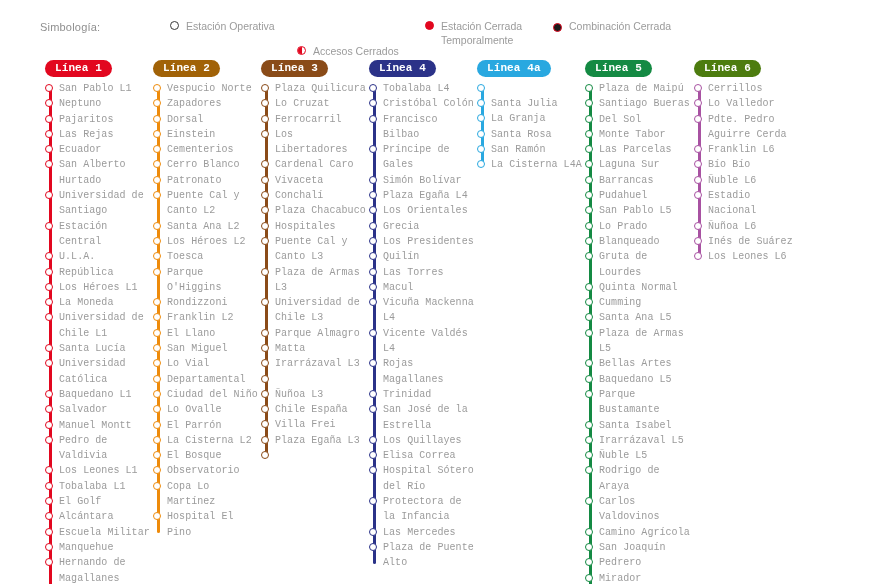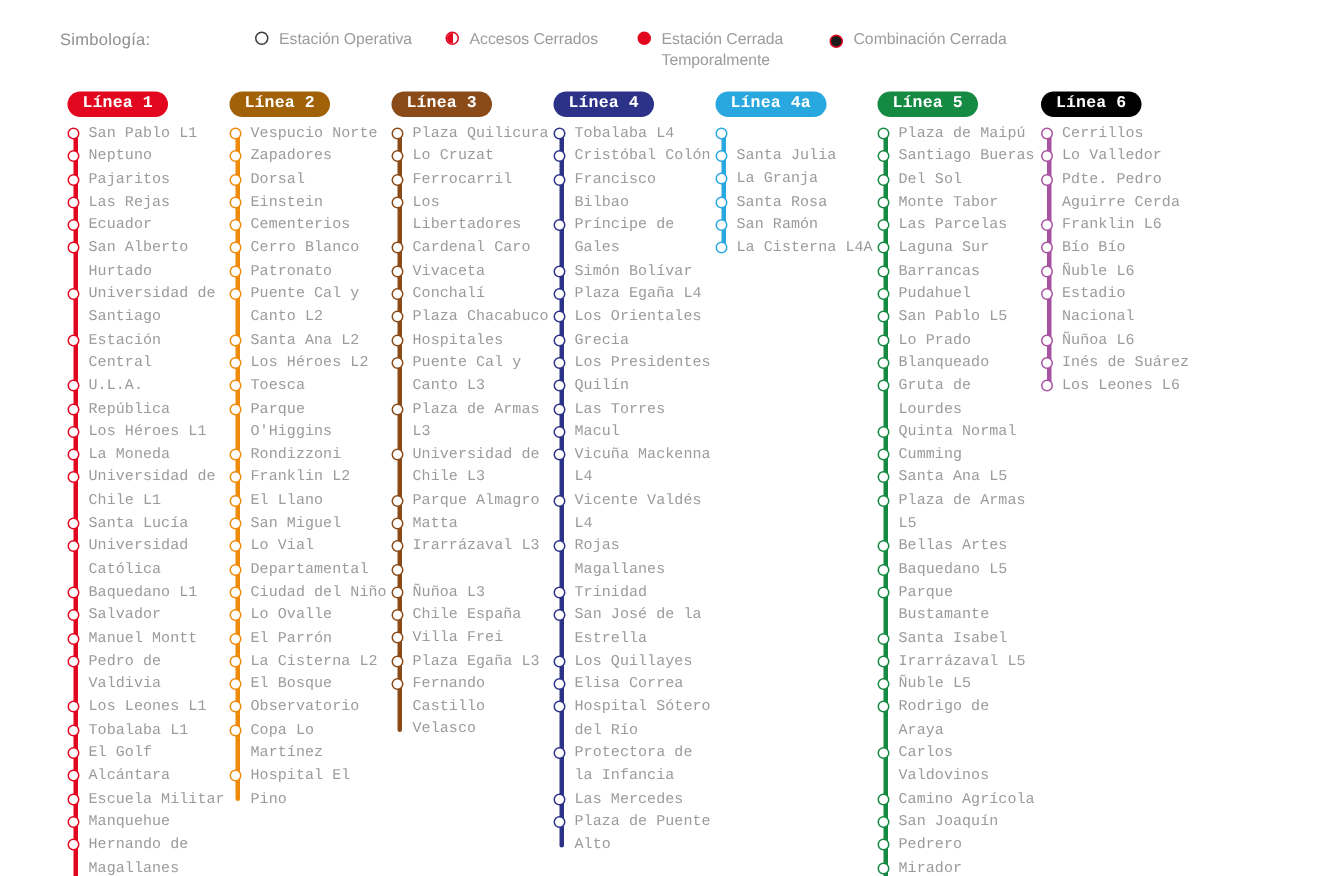--- a/index.html
+++ b/index.html
@@ -148,21 +148,21 @@
 </style>
 </head>
 <body>
 
 <div id="legend">
   <span id="legend-title">Simbología:</span>
 <div class="legend-item" style="left: 170px;">
       <span class="lg-dot open"></span>
       <span class="lg-label">Estación Operativa</span>
     </div>
-    <div class="legend-item" style="left: 297px;">
+    <div class="legend-item" style="left: 297px; margin-top: 25px;">
       <span class="lg-dot half"></span>
       <span class="lg-label">Accesos Cerrados</span>
     </div>
     <div class="legend-item" style="left: 425px;">
       <span class="lg-dot full"></span>
       <span class="lg-label">Estación Cerrada Temporalmente</span>
     </div>
     <div class="legend-item" style="left: 553px; align-items: center;">
       <span class="lg-dot dark"></span>
       <span class="lg-label">Combinación Cerrada</span>
@@ -464,21 +464,20 @@
         <div class="station">
           <span class="st-dot" style="border: 1.6px solid rgb(138, 75, 24);"></span>
           <span class="st-label">Villa Frei</span>
         </div>
         <div class="station">
           <span class="st-dot" style="border: 1.6px solid rgb(138, 75, 24);"></span>
           <span class="st-label">Plaza Egaña L3</span>
         </div>
         <div class="station">
           <span class="st-dot" style="border: 1.6px solid rgb(138, 75, 24);"></span>
-          <span class="st-label">Fernando Castillo Velasco</span>
         </div>
       </div></div>
     <div class="line-col" style="left: 369px;"><div class="line-pill" style="background: rgb(43, 50, 136);">Línea 4</div><div class="stations">
         <div class="spine" style="background: rgb(43, 50, 136);"></div>
         <div class="station">
           <span class="st-dot" style="border: 1.6px solid rgb(43, 50, 136);"></span>
           <span class="st-label">Tobalaba L4</span>
         </div>
         <div class="station">
           <span class="st-dot" style="border: 1.6px solid rgb(43, 50, 136);"></span>
@@ -711,21 +710,21 @@
         </div>
         <div class="station">
           <span class="st-dot" style="border: 1.6px solid rgb(20, 138, 67);"></span>
           <span class="st-label">Bellavista de La Florida</span>
         </div>
         <div class="station">
           <span class="st-dot" style="border: 1.6px solid rgb(20, 138, 67);"></span>
           <span class="st-label">Vicente Valdés L5</span>
         </div>
       </div></div>
-    <div class="line-col" style="left: 694px;"><div class="line-pill" style="background: #000000;">Línea 6</div><div class="stations">
+    <div class="line-col" style="left: 694px;"><div class="line-pill" style="background: #4d7c0f;">Línea 6</div><div class="stations">
         <div class="spine" style="background: rgb(168, 82, 162);"></div>
         <div class="station">
           <span class="st-dot" style="border: 1.6px solid rgb(168, 82, 162);"></span>
           <span class="st-label">Cerrillos</span>
         </div>
         <div class="station">
           <span class="st-dot" style="border: 1.6px solid rgb(168, 82, 162);"></span>
           <span class="st-label">Lo Valledor</span>
         </div>
         <div class="station">

